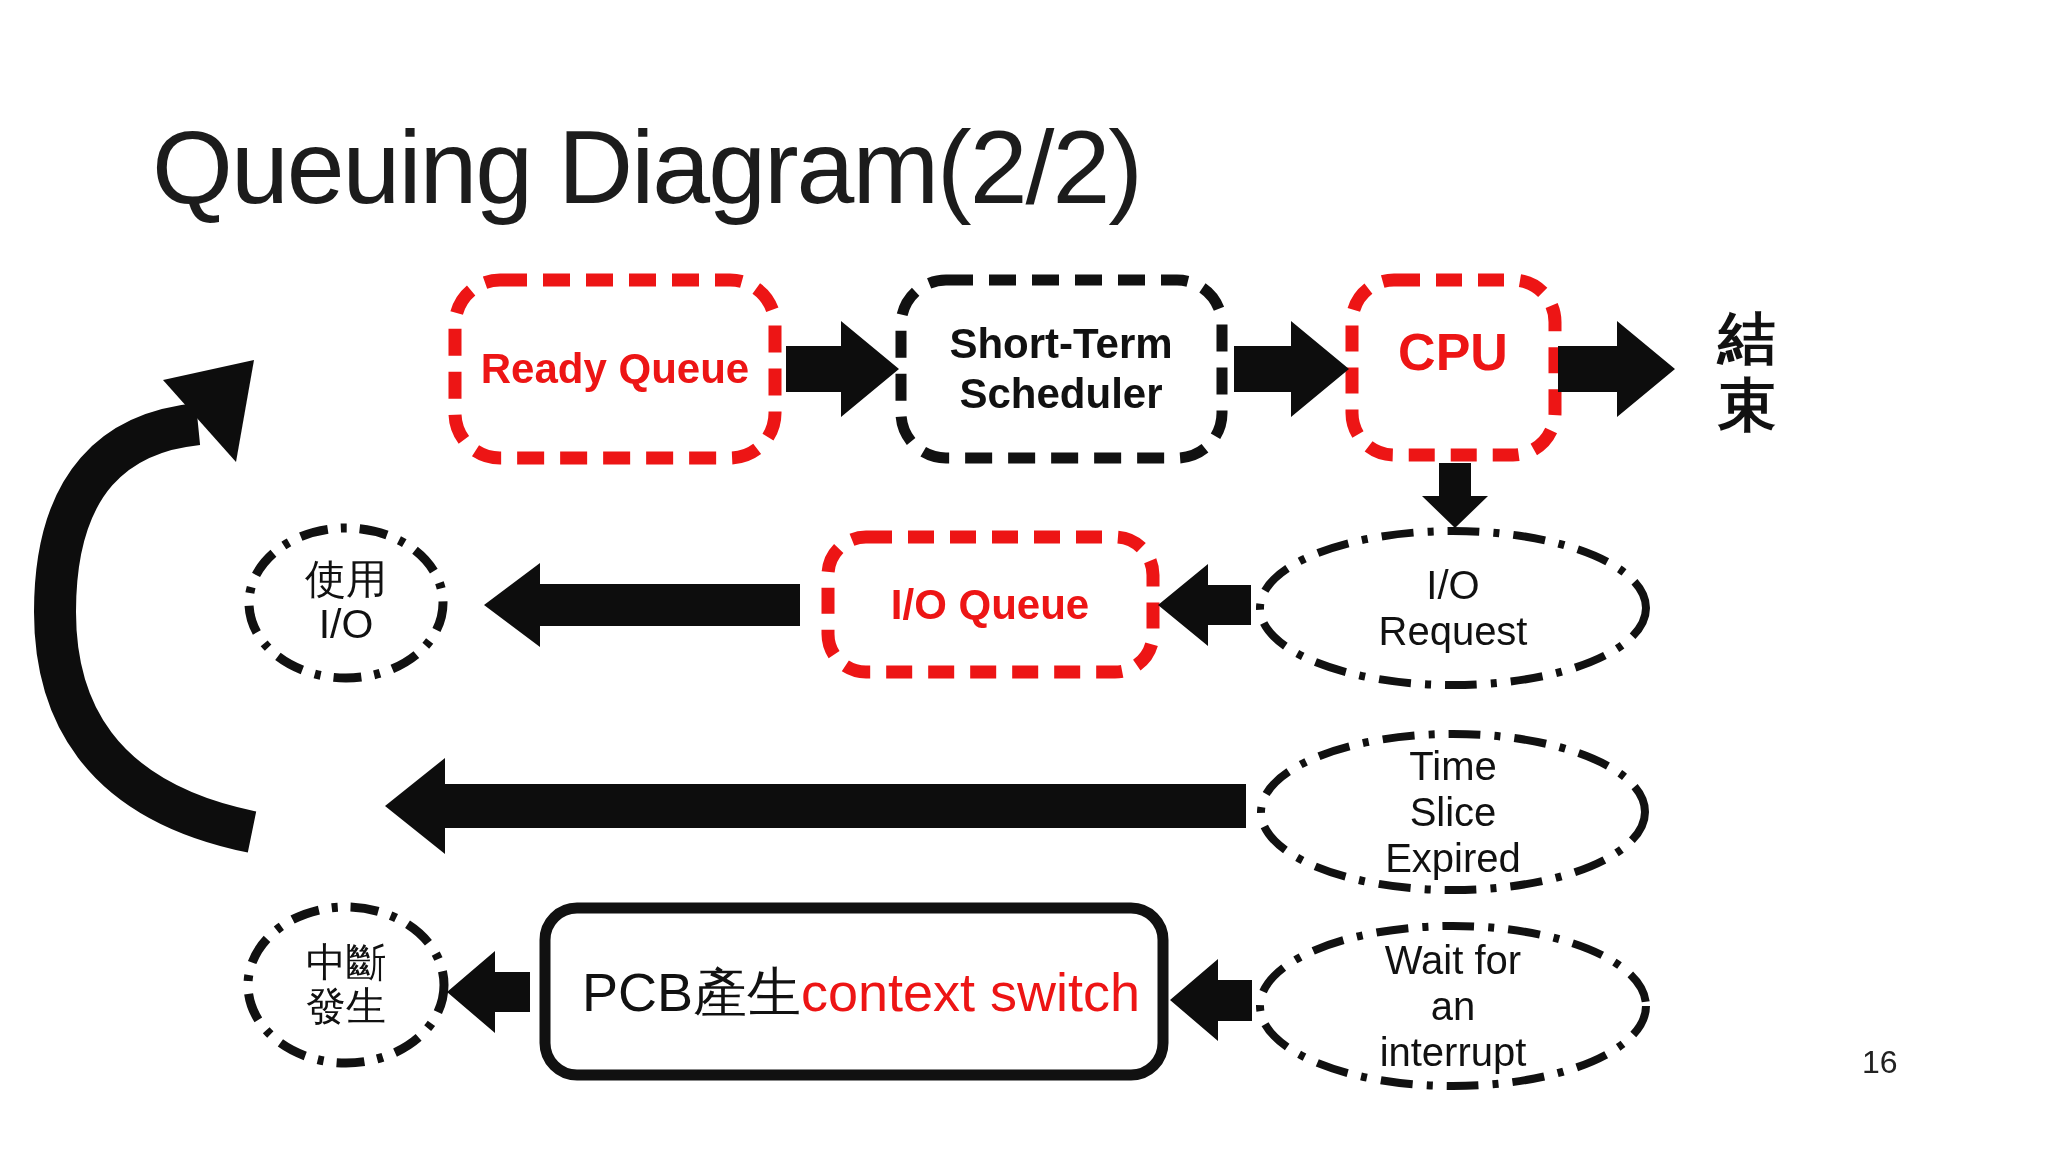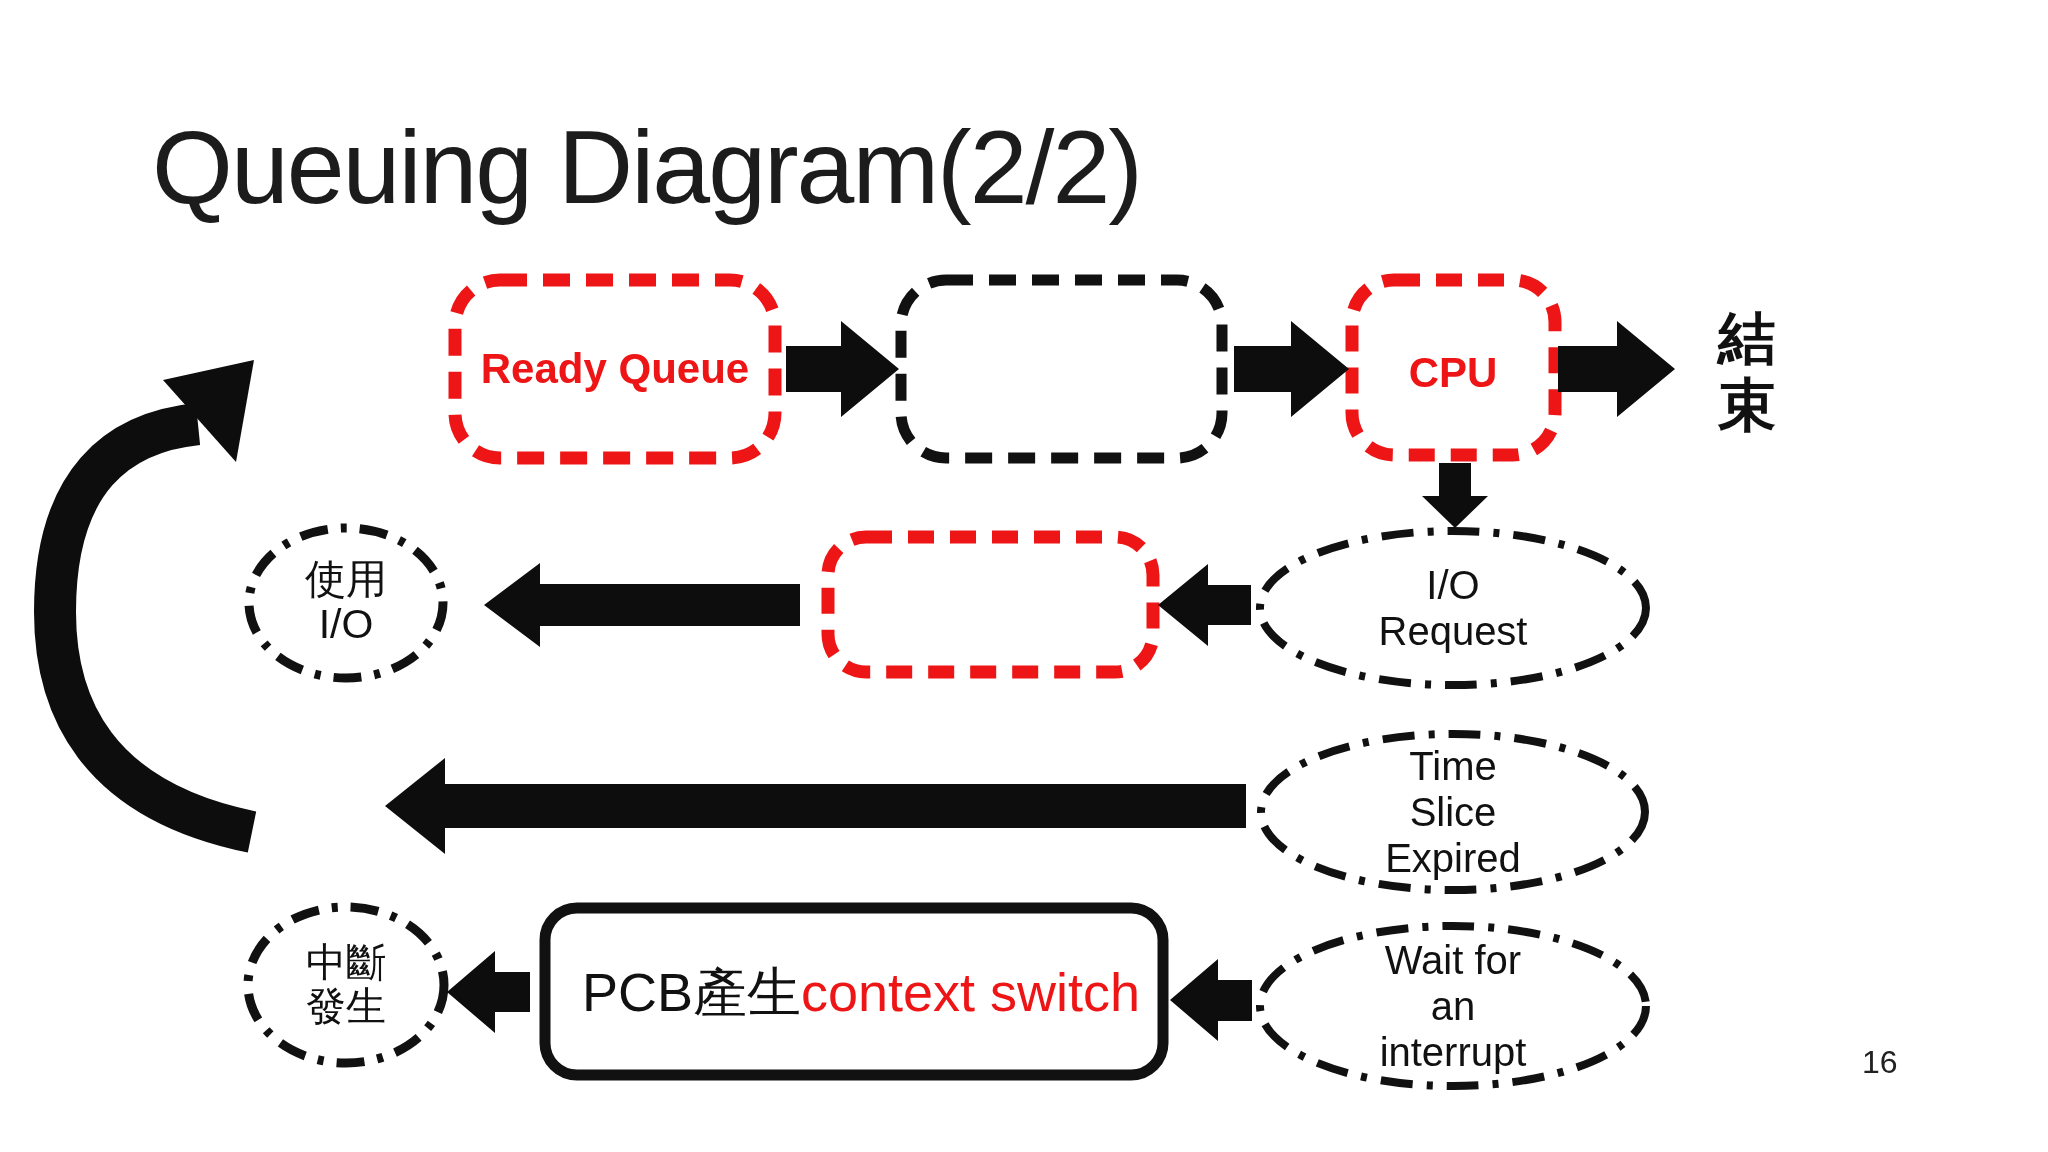--- a/index.html
+++ b/index.html
@@ -24,21 +24,21 @@
   #page-title{
     position:absolute;
     left:152px;top:108px;
     font-size:104px;
     letter-spacing:-2px;
     color:#1c1c1c;
     white-space:nowrap;
   }
   #ready-queue-label{left:615px;top:369px;font-size:42px;}
   #sts-label{left:1061px;top:369px;font-size:42px;line-height:1.2;}
-  #cpu-label{left:1453px;top:373px;font-size:42px;}
+  #cpu-label{left:1453px;top:353px;font-size:52px;}
   #end-label{left:1747px;top:372px;font-size:58px;text-align:right;}
   #use-io-label{left:346px;top:602px;font-size:41px;line-height:1.1;}
   #io-queue-label{left:990px;top:605px;font-size:42px;}
   #io-request-label{left:1453px;top:608px;font-size:40px;}
   #time-slice-label{left:1453px;top:812px;font-size:40px;}
   #interrupt-occurs-label{left:346px;top:984px;font-size:40px;line-height:1.1;}
   #wait-label{left:1453px;top:1006px;font-size:40px;}
   #pcb-label{left:861px;top:992px;font-size:54px;white-space:nowrap;}
   #page-number{
     position:absolute;left:1862px;top:1044px;
@@ -75,28 +75,31 @@
     <polygon points="1252,980 1218,980 1218,959 1170,1000 1218,1041 1218,1021 1252,1021" fill="#0d0d0d"></polygon>
 
     <path d="M 252 832 C 95 800 55 705 55 612 C 55 480 118 432 198 424" fill="none" stroke="#0d0d0d" stroke-width="42"></path>
     <polygon points="254,360 163,380 236,462" fill="#0d0d0d"></polygon>
   </svg>
 
   <div id="page-title">Queuing Diagram(2/2)</div>
 
   <div class="label red bold" id="ready-queue-label">Ready Queue</div>
 
+  <div class="label bold" id="sts-label">Short-Term
+Scheduler</div>
 
   <div class="label red bold" id="cpu-label">CPU</div>
 
   <div class="label bold" id="end-label">結束</div>
 
   <div class="label" id="use-io-label">使用
 I/O</div>
 
+  <div class="label red bold" id="io-queue-label">I/O Queue</div>
 
   <div class="label" id="io-request-label">I/O Request</div>
 
   <div class="label" id="time-slice-label">Time Slice
 Expired</div>
 
   <div class="label" id="interrupt-occurs-label">中斷
 發生</div>
 
   <div class="label" id="wait-label">Wait for an

